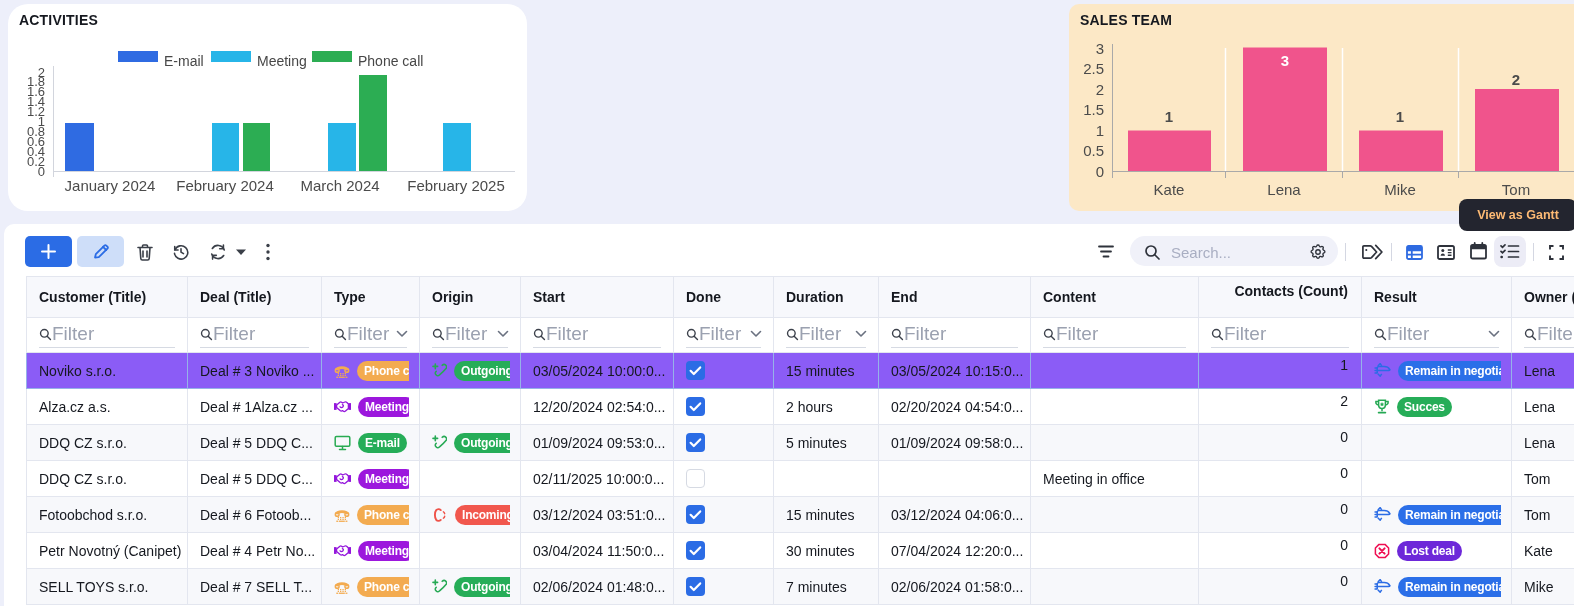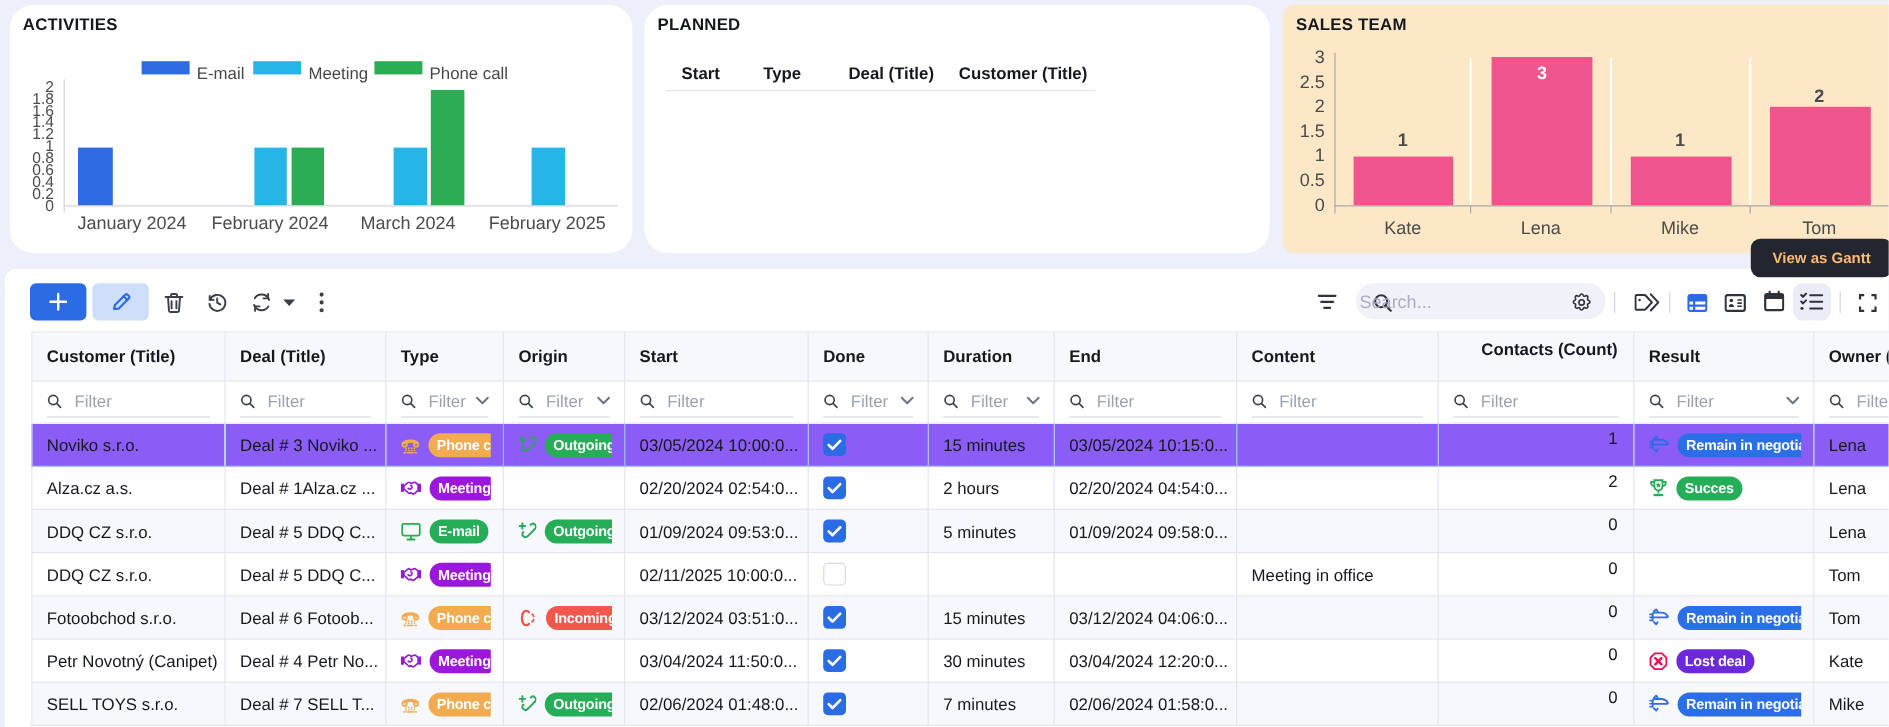--- a/index.html
+++ b/index.html
@@ -28,21 +28,21 @@
 table{border-collapse:collapse;table-layout:fixed;width:1605px}
 td,th{border:1px solid #e3e6ef;overflow:hidden;white-space:nowrap;font-size:14px;vertical-align:middle;padding:0 0 0 12px;text-align:left}
 tr.hdr th{height:41px;background:#f7f8fc;font-weight:bold;color:#15181f}
 tr.flt td{height:35px;background:#fff}
 tr.data td{height:36px;background:#fff}
 tr.odd td{background:#f7f8fb}
 tr.sel td{background:#8b5cf6;border-color:#96b2e8}
 th.num,td.num{text-align:right;padding:0 13px 12px 0}
 tr.flt td{vertical-align:top}
 .fwrap{position:relative;display:flex;align-items:center;height:27px;margin:3px 12px 0 0;border-bottom:1px solid #d6dae3}
-.fwrap .ftxt{color:#9ba1b0;font-size:14px;margin-left:10px}
+.fwrap .ftxt{color:#9ba1b0;font-size:19px;margin-left:0}
 .fwrap svg{flex:none}
 .fwrap .chev{position:absolute;right:-1px}
 .chip{display:inline-block;flex:none;height:20px;line-height:20px;border-radius:10px;padding:0 7px;color:#fff;
   font-size:12px;font-weight:bold;letter-spacing:-.2px}
 .cicon{flex:none;margin-right:7px}
 td.tc{padding:0}
 .cw{display:flex;align-items:center;height:100%;padding-left:12px;margin-right:10px;overflow:hidden}
 .cb{display:inline-block;width:19px;height:19px;border-radius:4px;vertical-align:middle}
 .cb.on{background:#2b6ce5}
 .cb.off{background:#fff;border:1.5px solid #d6dae3}
@@ -88,28 +88,20 @@
 
   <g font-size="15" fill="#4b4b4b" text-anchor="middle">
     <text x="102" y="187">January 2024</text>
     <text x="217" y="187">February 2024</text>
     <text x="332" y="187">March 2024</text>
     <text x="448" y="187">February 2025</text>
   </g>
 </svg>
 </div>
 
-<div class="card" id="c2">
-<div class="ctitle">PLANNED</div>
-<div class="ph" style="left:31px">Start</div>
-<div class="ph" style="left:99px">Type</div>
-<div class="ph" style="left:170px">Deal (Title)</div>
-<div class="ph" style="left:262px">Customer (Title)</div>
-<div class="pline"></div>
-</div>
 
 <div class="card" id="c3">
 <div class="ctitle">SALES TEAM</div>
 <svg width="505" height="207" viewBox="0 0 505 207">
   <g font-size="15" fill="#4b4b4b" text-anchor="end">
     <text x="35" y="44" dominant-baseline="central">3</text>
     <text x="35" y="64.5" dominant-baseline="central">2.5</text>
     <text x="35" y="85" dominant-baseline="central">2</text>
     <text x="35" y="105.5" dominant-baseline="central">1.5</text>
     <text x="35" y="126" dominant-baseline="central">1</text>
@@ -193,21 +185,21 @@
         <path d="M1 2.5h14M3 7.5h10M5.5 12.5h5"></path>
       </g>
     </svg>
 <div style="position:absolute;left:1130px;top:236px;width:208px;height:30px;background:#f0f1f9;border-radius:15px"></div>
 <svg class="ticon" style="left:1144px;top:244px" width="17" height="17" viewBox="0 0 17 17">
       <g stroke="#2e323b" stroke-width="1.7" fill="none" stroke-linecap="round">
         <circle cx="7" cy="7" r="5"></circle>
         <path d="M11 11l4 4"></path>
       </g>
     </svg>
-<div style="position:absolute;left:1133px;top:244px;font-size:15px;color:#a9aec2">Search...</div>
+<div style="position:absolute;left:1171px;top:244px;font-size:15px;color:#a9aec2">Search...</div>
 <svg class="ticon" style="left:1309px;top:243px" width="18" height="18" viewBox="0 0 24 24">
       <path fill="none" stroke="#2e323b" stroke-width="1.8" stroke-linejoin="round" d="M10.3 3.9c.4-1.7 3-1.7 3.4 0 .3 1.1 1.5 1.6 2.5 1l.2-.1c1.5-.9 3.3.9 2.4 2.4-.6 1-.1 2.3 1.1 2.6 1.7.4 1.7 3 0 3.4-1.2.3-1.7 1.6-1.1 2.6.9 1.5-.9 3.3-2.4 2.4l-.2-.1c-1-.6-2.2-.1-2.5 1-.4 1.7-3 1.7-3.4 0-.3-1.1-1.5-1.6-2.5-1l-.2.1c-1.5.9-3.3-.9-2.4-2.4.6-1 .1-2.3-1.1-2.6-1.7-.4-1.7-3 0-3.4 1.2-.3 1.7-1.6 1.1-2.6-.9-1.5.9-3.3 2.4-2.4l.2.1c1 .6 2.2.1 2.5-1z"></path>
       <circle cx="12" cy="12" r="3" fill="none" stroke="#2e323b" stroke-width="1.8"></circle>
     </svg>
 <div style="position:absolute;left:1345px;top:243px;width:1px;height:18px;background:#d4d7e2"></div>
 <svg class="ticon" style="left:1362px;top:244px" width="22" height="16" viewBox="0 0 22 16">
       <g fill="none" stroke="#2e323b" stroke-width="1.7" stroke-linejoin="round">
         <path d="M1.9 1.9h6.3c.5 0 .95.2 1.3.55L14.6 8l-5.1 5.55c-.35.35-.8.55-1.3.55H1.9c-.55 0-1-.45-1-1V2.9c0-.55.45-1 1-1z"></path>
         <path d="M13.7 1.3L19.9 8l-6.2 6.7" stroke-linecap="round"></path>
         <circle cx="4.3" cy="6" r="1.05" fill="#2e323b" stroke="none"></circle>
@@ -502,21 +494,21 @@
                 <svg class="cicon" width="17" height="13" viewBox="0 0 17 13">
                   <rect x="0" y="3.1" width="2.6" height="6.8" fill="#9417dc"></rect>
                   <rect x="14.4" y="3.1" width="2.6" height="6.8" fill="#9417dc"></rect>
                   <path d="M2.6 4.9L5.9 2.2c.5-.4 1.2-.4 1.7 0l1 .8 2.3-1c.6-.25 1.3-.1 1.75.35L14.4 4v4.6l-2.9 2.5c-.7.6-1.7.6-2.4 0l-.6-.5c-.7.6-1.7.6-2.4 0L2.6 7.4z" fill="#ffffff" stroke="#9417dc" stroke-width="1.35" stroke-linejoin="round"></path>
                   <path d="M6.1 6.9c.8 1 2 1 2.8 0 .8-1 .5-2-.5-2.3" fill="none" stroke="#9417dc" stroke-width="1.35" stroke-linecap="round"></path>
                 </svg>
                 <span class="chip" style="background:#9c17dd">Meeting</span>
               </div>
             </td>
             <td class="tc"></td>
-<td>02/20/2024 02:54:0...</td>
+<td>12/20/2024 02:54:0...</td>
             <td><span class="cb on"><svg width="19" height="19" viewBox="0 0 19 19">
                   <path d="M4.6 9.8l3.2 3.2 6.4-6.6" stroke="#fff" stroke-width="2.2" fill="none" stroke-linecap="round" stroke-linejoin="round"></path>
                 </svg></span></td>
             <td>2 hours</td>
             <td>02/20/2024 04:54:0...</td>
 <td></td>
             <td class="num">2</td>
             <td class="tc">
               <div class="cw">
                 <svg class="cicon" width="16" height="15" viewBox="0 0 16 15">
@@ -669,21 +661,21 @@
                 </svg>
                 <span class="chip" style="background:#9c17dd">Meeting</span>
               </div>
             </td>
             <td class="tc"></td>
 <td>03/04/2024 11:50:0...</td>
             <td><span class="cb on"><svg width="19" height="19" viewBox="0 0 19 19">
                   <path d="M4.6 9.8l3.2 3.2 6.4-6.6" stroke="#fff" stroke-width="2.2" fill="none" stroke-linecap="round" stroke-linejoin="round"></path>
                 </svg></span></td>
             <td>30 minutes</td>
-            <td>03/04/2024 12:20:0...</td>
+            <td>07/04/2024 12:20:0...</td>
 <td></td>
             <td class="num">0</td>
             <td class="tc">
               <div class="cw">
                 <svg class="cicon" width="16" height="16" viewBox="0 0 16 16">
                   <g fill="none" stroke="#ef0e52" stroke-width="1.5">
                     <path d="M5 1.4h6L14.6 5v6L11 14.6H5L1.4 11V5z" stroke-linejoin="round"></path>
                     <path d="M5.4 5.4l5.2 5.2M10.6 5.4l-5.2 5.2" stroke-width="2" stroke-linecap="round"></path>
                   </g>
                 </svg>

